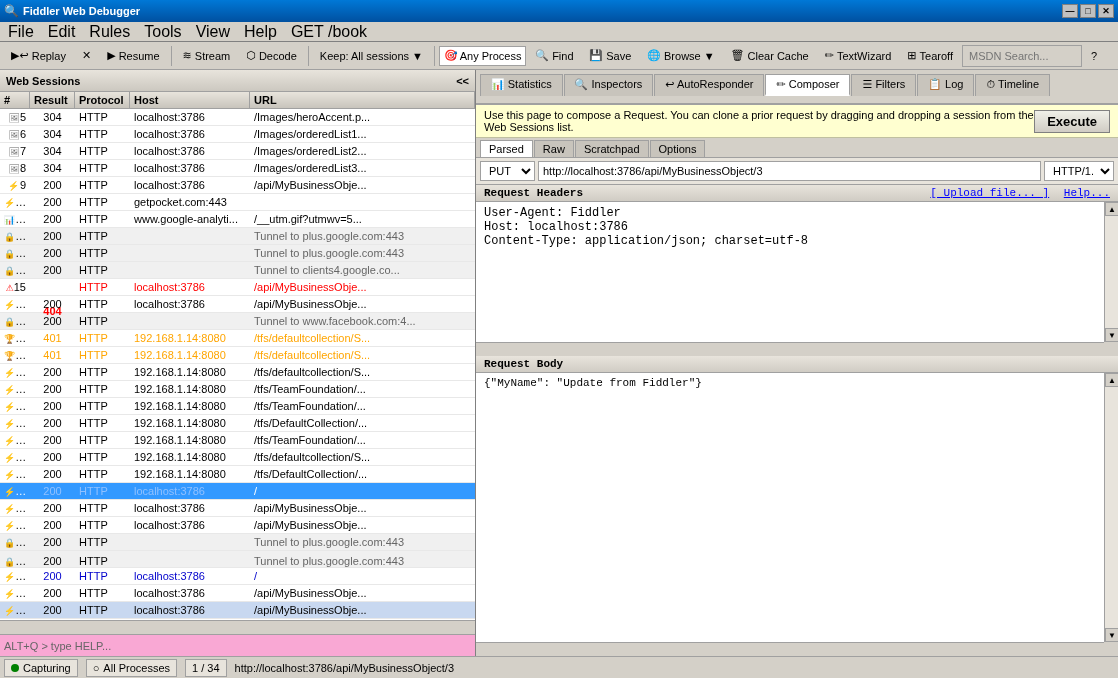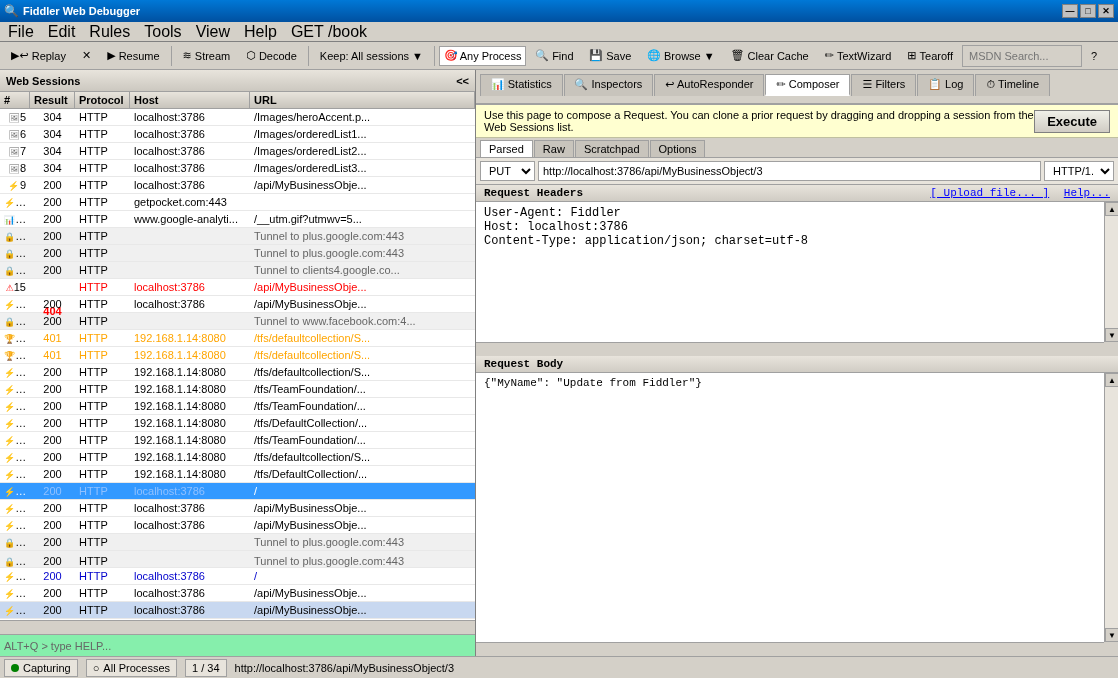--- a/index.html
+++ b/index.html
@@ -662,21 +662,21 @@
         <div class="td td-num"><span style="font-size:9px;">⚡</span>34</div>
         <div class="td td-result">200</div>
         <div class="td td-protocol">HTTP</div>
         <div class="td td-host">localhost:3786</div>
         <div class="td td-url">/api/MyBusinessObje...</div>
       </div>
     </div>
 
     <div class="bottom-scrollbar"></div>
 
-    <div style="height:22px; background:#86efac; border-top:1px solid #a0a0a0; display:flex; align-items:center; padding:0 4px;">
+    <div style="height:22px; background:#f9a8d4; border-top:1px solid #a0a0a0; display:flex; align-items:center; padding:0 4px;">
       <span style="color:#666; font-size:11px;">ALT+Q &gt; type HELP...</span>
     </div>
   </div>
 
   <div class="right-panel">
 
     <div class="tabs-bar">
       <div class="tab">
         <span>📊</span>
         <span>Statistics</span>

